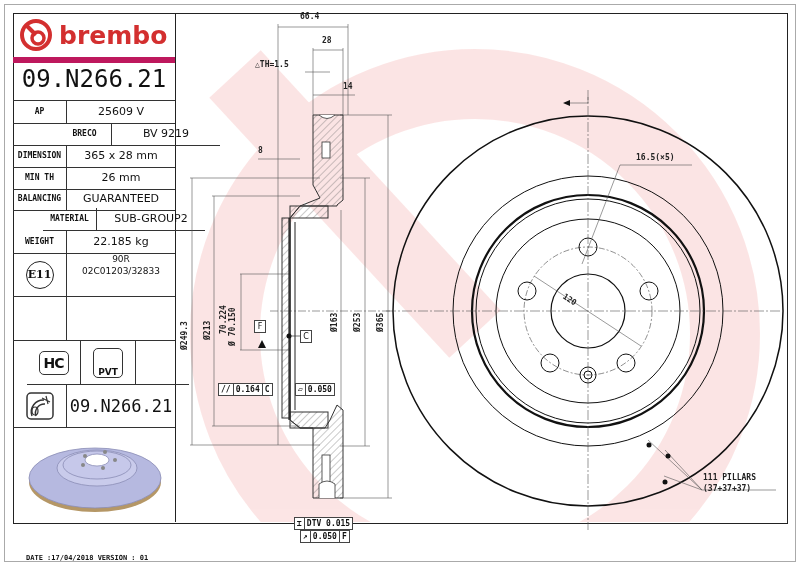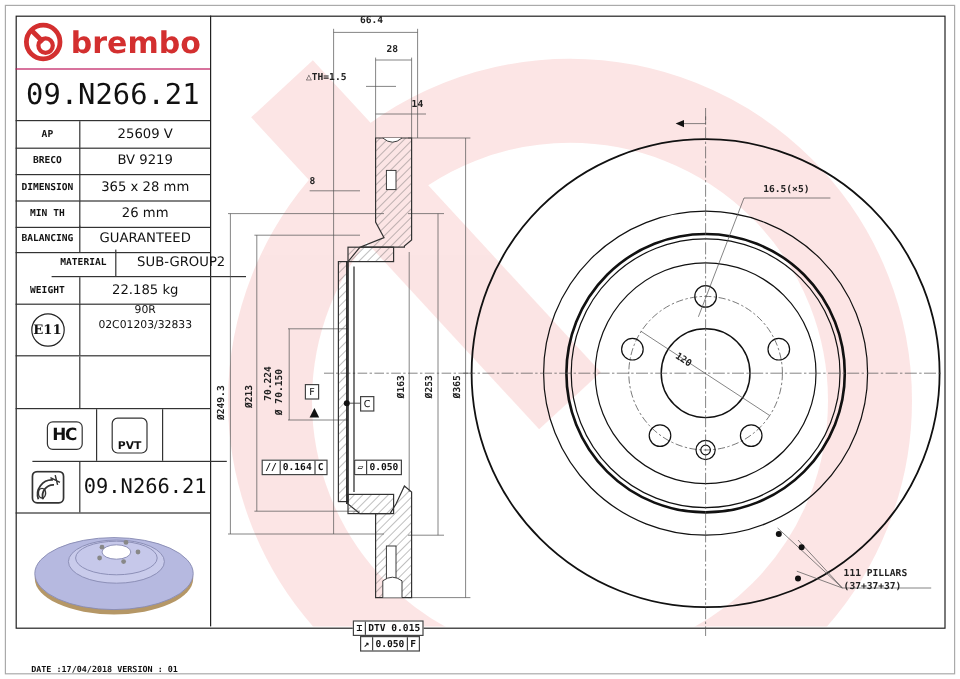--- a/index.html
+++ b/index.html
@@ -1,20 +1,20 @@
 <!DOCTYPE html>
 <html><head>
 <meta charset="utf-8">
 <style>
   html, body { margin:0; padding:0; background:#fff; }
   body { width:800px; height:566px; position:relative; overflow:hidden; font-family:"DejaVu Sans Mono", monospace; color:#111; }
   .outer { position:absolute; left:4px; top:4px; width:790px; height:556px; border:1px solid #aaa; }
   .frame { position:absolute; left:13px; top:13px; width:773px; height:509px; border:1.5px solid #222; }
   .leftcol { position:absolute; left:13px; top:13px; width:162px; height:509px; border-right:1.5px solid #222; }
-  .logo-row { position:absolute; left:0; top:0; width:162px; height:44px; border-bottom:1px solid #be185d; display:flex; align-items:center; }
+  .logo-row { position:absolute; left:0; top:0; width:162px; height:44px; border-bottom:6px solid #be185d; display:flex; align-items:center; }
   .logo-text { font-family:"DejaVu Sans", sans-serif; font-weight:bold; font-size:25px; color:#d32f2f; letter-spacing:0px; margin-left:6px; }
   .code-row { position:absolute; left:0; top:45px; width:162px; height:42px; border-bottom:1px solid #333; display:flex; align-items:center; justify-content:center; font-family:"DejaVu Sans Mono", monospace; font-size:24px; }
   .spec { position:absolute; left:0; width:162px; height:21.5px; border-bottom:1px solid #333; display:flex; }
   .spec .k { width:53px; border-right:1px solid #333; font-size:8px; font-weight:bold; display:flex; align-items:center; justify-content:center; font-family:"DejaVu Sans Mono", monospace; }
   .spec .v { flex:1; font-size:11px; display:flex; align-items:center; justify-content:center; font-family:"DejaVu Sans", sans-serif; }
   .cell { position:absolute; border-bottom:1px solid #333; }
   .date { position:absolute; left:26px; top:554px; font-size:7px; font-weight:bold; font-family:"DejaVu Sans Mono", monospace; }
   .dim { position:absolute; font-size:8px; font-family:"DejaVu Sans Mono", monospace; font-weight:bold; color:#222; white-space:nowrap; }
   .vert { transform:rotate(-90deg); transform-origin:left top; }
   .fcf { position:absolute; display:flex; border:1px solid #444; background:#fff; font-size:8px; font-weight:bold; height:11px; align-items:center; }
@@ -43,21 +43,21 @@
       <line x1="8" y1="8" x2="17" y2="17" stroke="#d32f2f" stroke-width="4"></line>
     </svg>
     <span class="logo-text">brembo</span>
   </div>
   <div class="code-row">09.N266.21</div>
 
   <div class="spec" style="top:88px;">
     <div class="k">AP</div>
     <div class="v">25609 V</div>
   </div>
-  <div class="spec" style="top:110px;">
+  <div class="spec" style="top:110px;padding-left:45px;">
     <div class="k">BRECO</div>
     <div class="v">BV 9219</div>
   </div>
   <div class="spec" style="top:132px;">
     <div class="k">DIMENSION</div>
     <div class="v">365 x 28 mm</div>
   </div>
   <div class="spec" style="top:154px;">
     <div class="k">MIN TH</div>
     <div class="v">26 mm</div>

